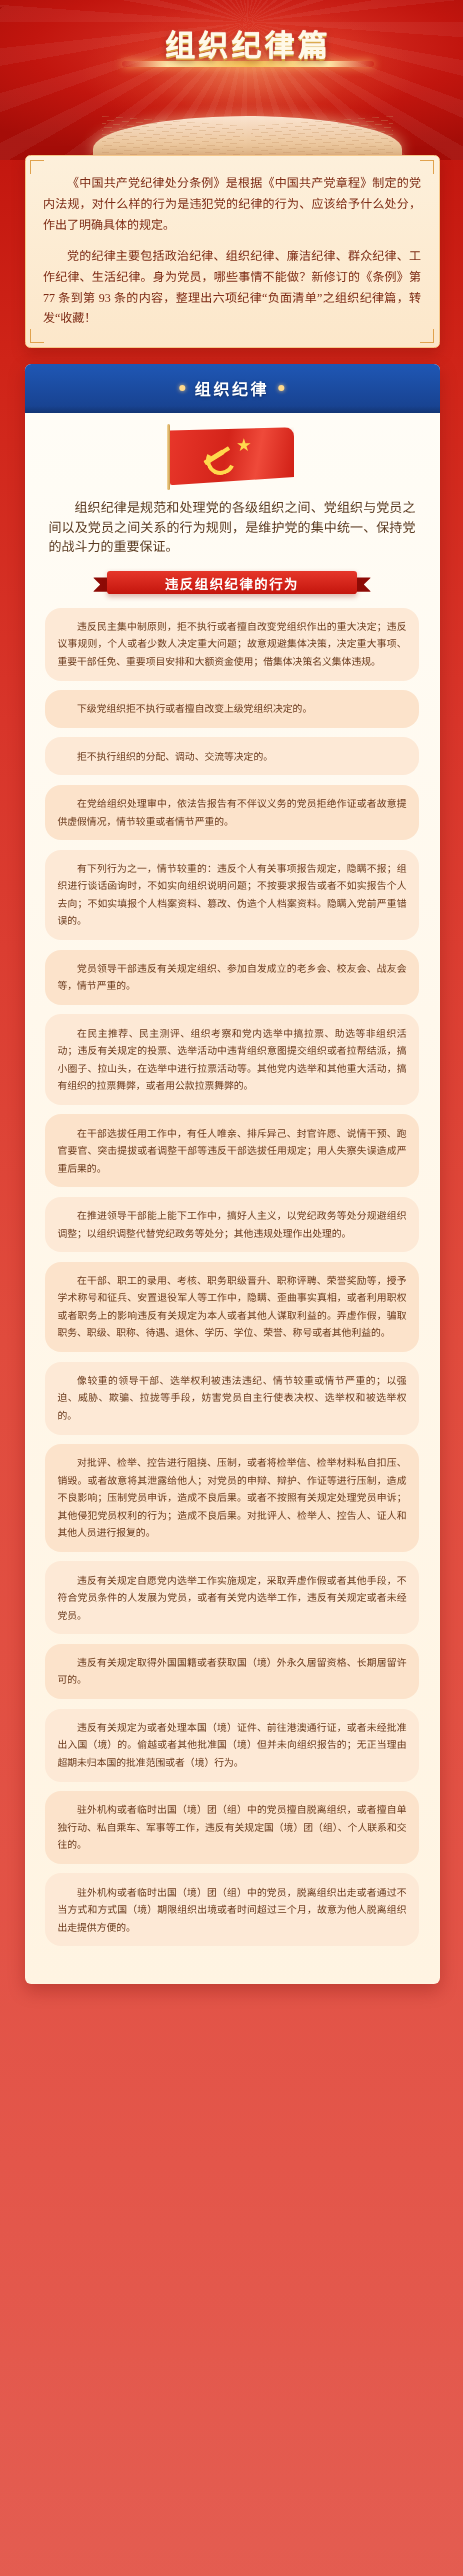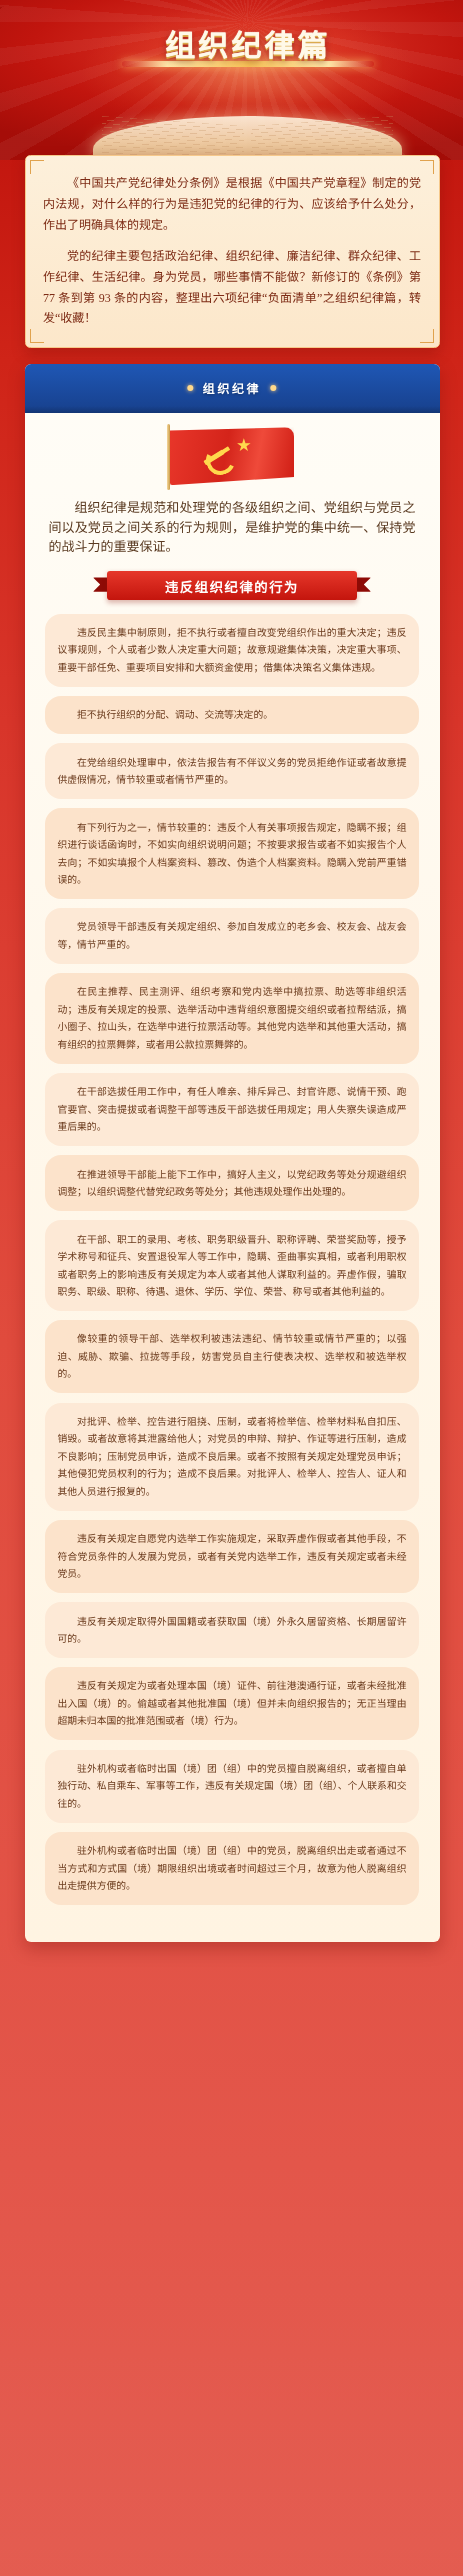--- a/index.html
+++ b/index.html
@@ -188,21 +188,21 @@
     align-items: center;
     gap: 9.3px;
   }
   .panel-head .dot {
     width: 6.2px; height: 6.2px;
     border-radius: 50%;
     background: #ffd98b;
     box-shadow: 0 0 4.1px rgba(255,210,130,.9);
   }
   .panel-head .ph-title {
-    font-size: 12px;
+    font-size: 16px;
     font-weight: bold;
     letter-spacing: 2.6px;
     color: #fff;
     font-family: "Liberation Serif", "DejaVu Serif", serif;
     text-shadow: 0 1px 3.1px rgba(0,0,0,.35);
   }
 
   
   .flag-area {
     position: relative;
@@ -278,21 +278,21 @@
     text-indent: 2em;
     text-align: justify;
     font-family: Liberation Serif, serif;
   }
 
   
   .sub-head {
     position: relative;
     width: 278px;
     margin: 5.2px auto 13.4px;
-    height: 29px;
+    height: 23px;
   }
   .sub-head .sh-body {
     position: absolute;
     left: 14.4px; right: 14.4px;
     top: 0; bottom: 0;
     background: linear-gradient(180deg, #e6372a 0%, #c4150d 100%);
     border-radius: 3.1px;
     box-shadow: 0 2.1px 5.2px rgba(140,20,10,.3);
     display: flex;
     align-items: center;
@@ -396,20 +396,23 @@
       <div class="sh-body">
         <span class="sh-text">违反组织纪律的行为</span>
       </div>
     </div>
 
     <div class="items">
       <div class="item">
           <div class="item-text">违反民主集中制原则，拒不执行或者擅自改变党组织作出的重大决定；违反议事规则，个人或者少数人决定重大问题；故意规避集体决策，决定重大事项、重要干部任免、重要项目安排和大额资金使用；借集体决策名义集体违规。</div>
         </div>
       <div class="item">
+          <div class="item-text">下级党组织拒不执行或者擅自改变上级党组织决定的。</div>
+        </div>
+      <div class="item">
           <div class="item-text">拒不执行组织的分配、调动、交流等决定的。</div>
         </div>
       <div class="item">
           <div class="item-text">在党给组织处理审中，依法告报告有不伴议义务的党员拒绝作证或者故意提供虚假情况，情节较重或者情节严重的。</div>
         </div>
       <div class="item">
           <div class="item-text">有下列行为之一，情节较重的：违反个人有关事项报告规定，隐瞒不报；组织进行谈话函询时，不如实向组织说明问题；不按要求报告或者不如实报告个人去向；不如实填报个人档案资料、篡改、伪造个人档案资料。隐瞒入党前严重错误的。</div>
         </div>
       <div class="item">
           <div class="item-text">党员领导干部违反有关规定组织、参加自发成立的老乡会、校友会、战友会等，情节严重的。</div>

